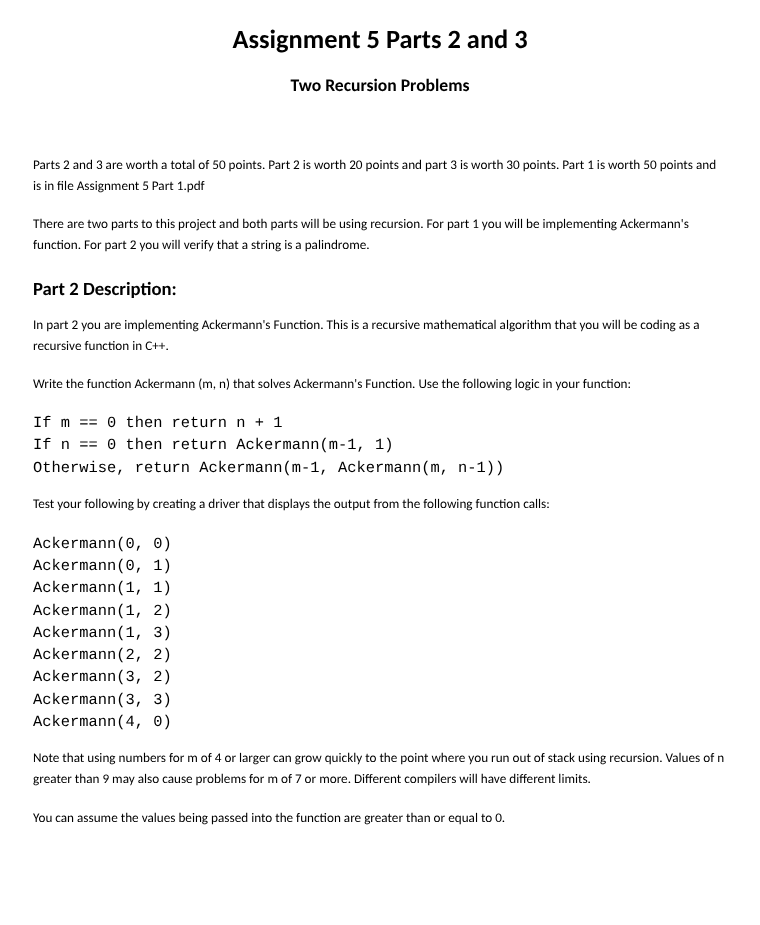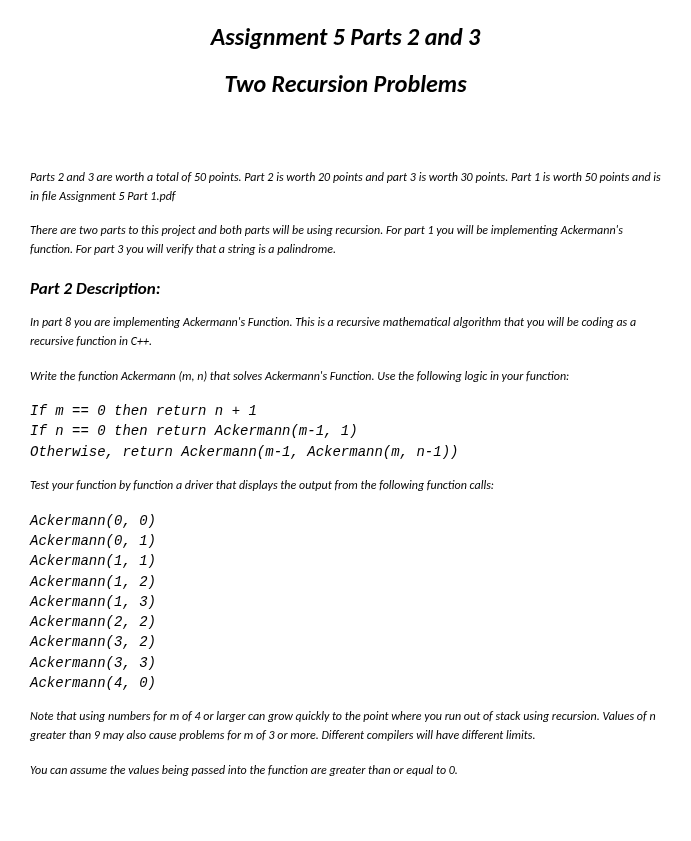--- a/index.html
+++ b/index.html
@@ -1,39 +1,38 @@
 <!DOCTYPE html>
 <html><head>
   <meta charset="utf-8">
   <style>
     * {
       margin: 0;
       padding: 0;
       box-sizing: border-box;
-      font-style: italic;
     }
     body {
       font-family: Calibri, 'Segoe UI', Arial, sans-serif;
       background: #ffffff;
       width: 691px;
       padding: 20px 30px 30px 30px;
       color: #000000;
     }
     .title {
       text-align: center;
       font-size: 24px;
       font-weight: bold;
       margin-bottom: 18px;
       margin-top: 2px;
     }
     .subtitle {
       text-align: center;
-      font-size: 24px;
+      font-size: 16px;
       font-weight: bold;
-      margin-bottom: 70px;
+      margin-bottom: 54px;
     }
     .para {
       font-size: 12px;
       line-height: 1.55;
       margin-bottom: 16px;
     }
     .section-heading {
       font-size: 17px;
       font-weight: bold;
       margin-bottom: 14px;
@@ -48,37 +47,37 @@
       margin-top: 10px;
     }
   </style>
 </head>
 <body>
 
 <h1 class="title">Assignment 5 Parts 2 and 3</h1>
 <h2 class="subtitle">Two Recursion Problems</h2>
 
 <p class="para">Parts 2 and 3 are worth a total of 50 points. Part 2 is worth 20 points and part 3 is worth 30 points. Part 1 is worth 50 points and is in file Assignment 5 Part 1.pdf</p>
-<p class="para">There are two parts to this project and both parts will be using recursion. For part 1 you will be implementing Ackermann's function. For part 3 you will verify that a string is a palindrome.</p>
+<p class="para">There are two parts to this project and both parts will be using recursion. For part 1 you will be implementing Ackermann's function. For part 2 you will verify that a string is a palindrome.</p>
 
 <h3 class="section-heading">Part 2 Description:</h3>
 
-<p class="para">In part 8 you are implementing Ackermann's Function. This is a recursive mathematical algorithm that you will be coding as a recursive function in C++.</p>
+<p class="para">In part 2 you are implementing Ackermann's Function. This is a recursive mathematical algorithm that you will be coding as a recursive function in C++.</p>
 <p class="para">Write the function Ackermann (m, n) that solves Ackermann's Function. Use the following logic in your function:</p>
 
 <div class="code-block">If m == 0 then return n + 1
 If n == 0 then return Ackermann(m-1, 1)
 Otherwise, return Ackermann(m-1, Ackermann(m, n-1))</div>
 
-<p class="para">Test your function by function a driver that displays the output from the following function calls:</p>
+<p class="para">Test your following by creating a driver that displays the output from the following function calls:</p>
 
 <div class="code-block">Ackermann(0, 0)
 Ackermann(0, 1)
 Ackermann(1, 1)
 Ackermann(1, 2)
 Ackermann(1, 3)
 Ackermann(2, 2)
 Ackermann(3, 2)
 Ackermann(3, 3)
 Ackermann(4, 0)</div>
 
-<p class="para">Note that using numbers for m of 4 or larger can grow quickly to the point where you run out of stack using recursion. Values of n greater than 9 may also cause problems for m of 3 or more. Different compilers will have different limits.</p>
+<p class="para">Note that using numbers for m of 4 or larger can grow quickly to the point where you run out of stack using recursion. Values of n greater than 9 may also cause problems for m of 7 or more. Different compilers will have different limits.</p>
 <p class="para">You can assume the values being passed into the function are greater than or equal to 0.</p>
 
 </body></html>

